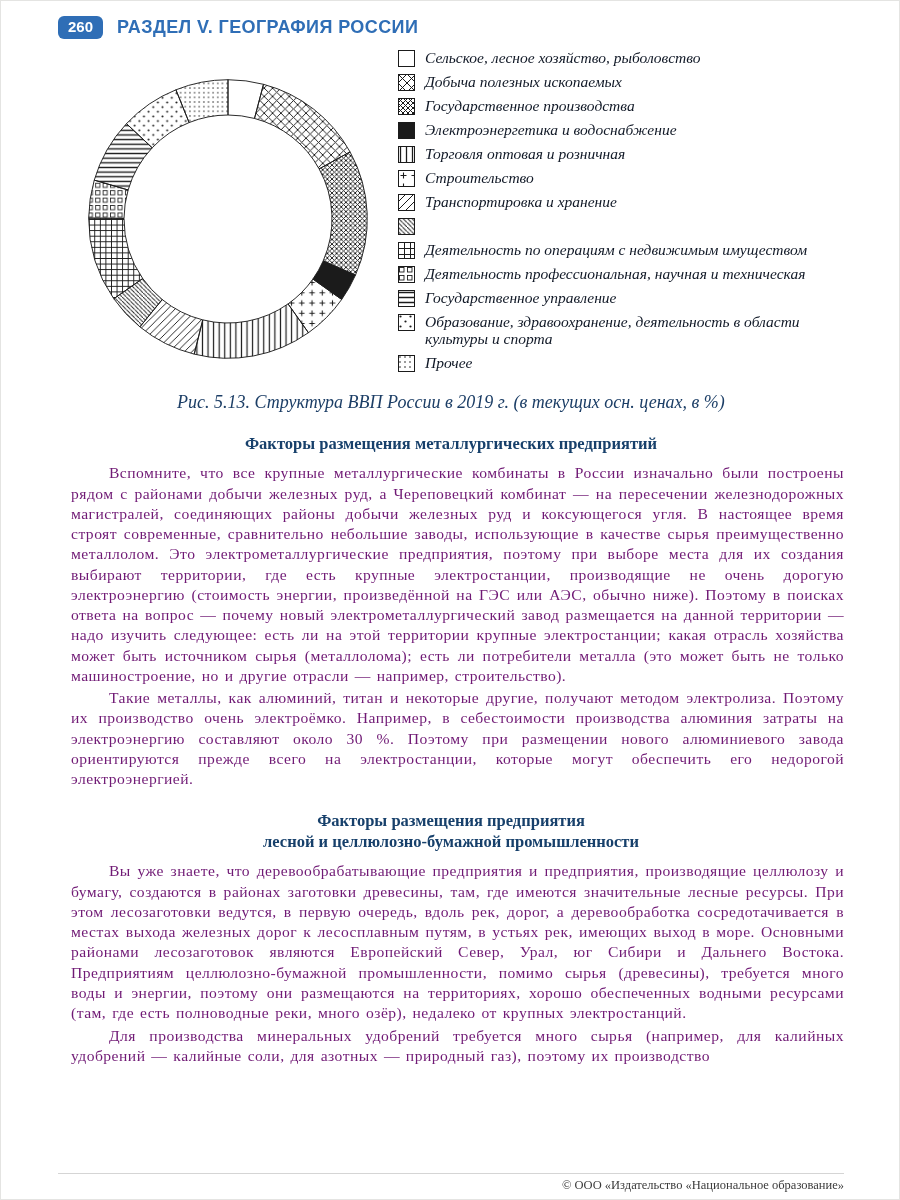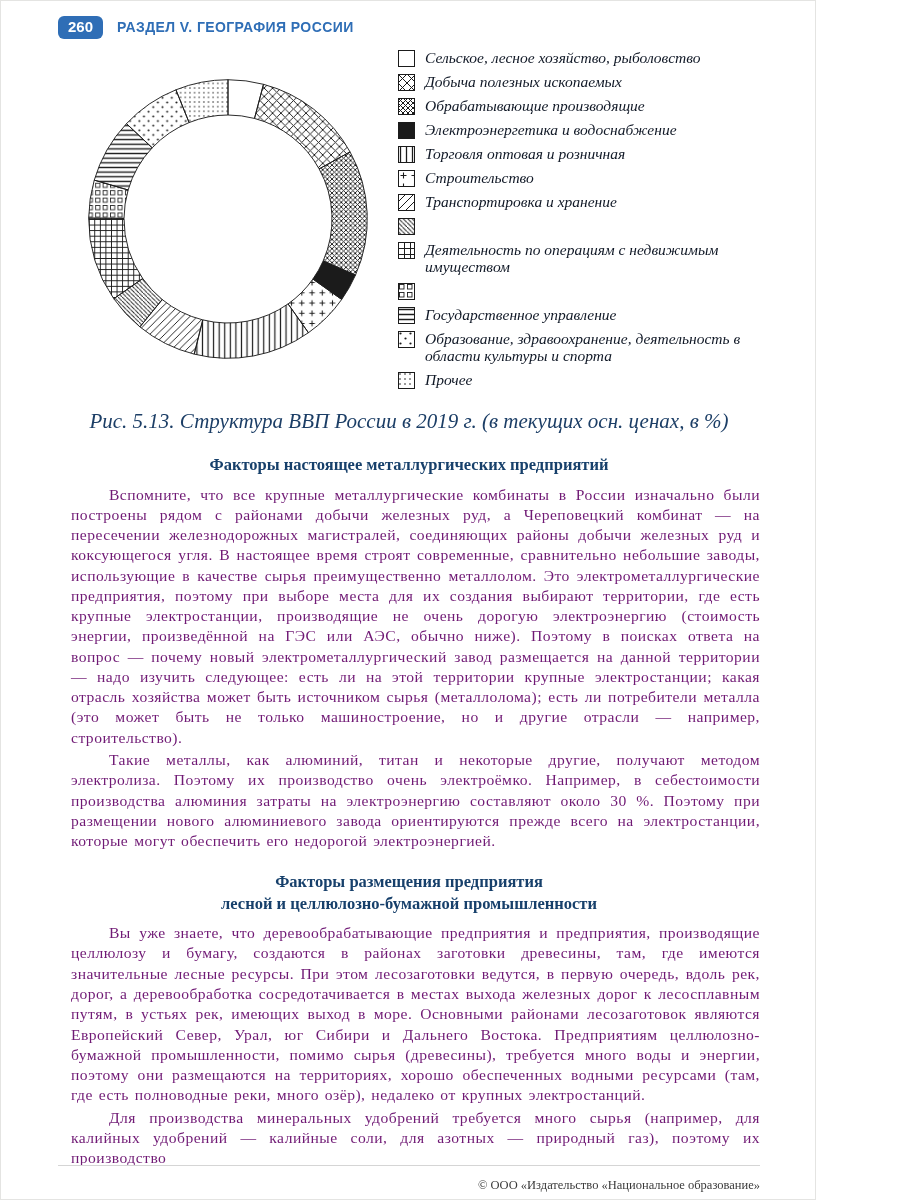--- a/index.html
+++ b/index.html
@@ -4,82 +4,82 @@
 <style>
   html, body { margin: 0; padding: 0; }
   body {
     width: 900px; height: 1200px;
     background: #ffffff;
     font-family: "Liberation Serif", serif;
     color: #24272e;
   }
   .page {
     position: relative;
-    width: 816px; height: 1200px;
+    width: 900px; height: 1200px;
     box-sizing: border-box;
     padding: 14px 56px 10px 58px;
     overflow: hidden;
     box-shadow: inset 0 0 0 1px #e4e4e2;
     background: #ffffff;
   }
   .page-header {
     display: flex; align-items: center; gap: 14px;
     margin: 2px 0 8px 0;
   }
   .page-num {
     background: #2f6eb6; color: #fff;
     font-family: "Liberation Sans", sans-serif;
     font-weight: bold; font-size: 15px;
     padding: 3px 10px; border-radius: 6px;
     line-height: 1.1;
   }
   .section-title {
     color: #2f6eb6;
     font-family: "Liberation Sans", sans-serif;
-    font-weight: bold; font-size: 14px;
+    font-weight: bold; font-size: 18px;
     letter-spacing: 0.4px;
   }
   .figure-row {
     display: flex; align-items: flex-start; gap: 14px;
     margin-top: 6px;
   }
   .donut { width: 312px; height: 312px; flex: none; margin-left: 14px; margin-top: 16px; }
   .legend {
     list-style: none; margin: 2px 0 0 0; padding: 0; flex: 1;
   }
   .legend-item {
     display: flex; align-items: flex-start; gap: 10px;
     margin-bottom: 6px;
     font-size: 15.5px; color: #101826;
   }
   .swatch { flex: none; margin-top: 1px; }
   .legend-label { line-height: 1.14; font-style: italic; }
   .caption {
     text-align: center; font-style: italic;
-    color: #1c3e66; font-size: 21px;
+    color: #1c3e66; font-size: 18px;
     margin: 14px 0 0 0;
   }
   .section-heading {
     text-align: center; color: #17406b;
     font-size: 16.5px; font-weight: bold;
     margin: 20px auto 9px auto; max-width: 660px;
     white-space: pre-line; line-height: 1.3;
     font-family: "Liberation Serif", serif;
   }
   .body-para {
     margin: 0 0 2px 13px;
     text-align: justify; text-indent: 38px;
     font-size: 15.6px; line-height: 1.3;
     letter-spacing: 0.03em; word-spacing: 0.1em;
     color: #701a75;
   }
   .page-footer {
     position: absolute; left: 58px; right: 56px; bottom: 7px;
     border-top: 1px solid #d5d5d5;
-    padding-top: 12px;
+    padding-top: 4px;
     text-align: right;
     font-size: 12.5px; color: #3a3a3a;
   }
   .defs-holder { position: absolute; width: 0; height: 0; }
 </style>
 </head>
 <body>
 
 <svg class="defs-holder" aria-hidden="true">
   <defs>
@@ -157,21 +157,21 @@
           <li class="legend-item">
             <svg class="swatch" width="17" height="17">
               <rect x="0.5" y="0.5" width="16" height="16" fill="url(#pat-diag-crosshatch)" stroke="#1b1b1b"></rect>
             </svg>
             <span class="legend-label">Добыча полезных ископаемых</span>
           </li>
           <li class="legend-item">
             <svg class="swatch" width="17" height="17">
               <rect x="0.5" y="0.5" width="16" height="16" fill="url(#pat-dense-crosshatch)" stroke="#1b1b1b"></rect>
             </svg>
-            <span class="legend-label">Обрабатывающие производящие</span>
+            <span class="legend-label">Государственное производства</span>
           </li>
           <li class="legend-item">
             <svg class="swatch" width="17" height="17">
               <rect x="0.5" y="0.5" width="16" height="16" fill="#1b1b1b" stroke="#1b1b1b"></rect>
             </svg>
             <span class="legend-label">Электроэнергетика и водоснабжение</span>
           </li>
           <li class="legend-item">
             <svg class="swatch" width="17" height="17">
               <rect x="0.5" y="0.5" width="16" height="16" fill="url(#pat-vertical-lines)" stroke="#1b1b1b"></rect>
@@ -198,20 +198,21 @@
           <li class="legend-item">
             <svg class="swatch" width="17" height="17">
               <rect x="0.5" y="0.5" width="16" height="16" fill="url(#pat-grid)" stroke="#1b1b1b"></rect>
             </svg>
             <span class="legend-label">Деятельность по операциям с недвижимым имуществом</span>
           </li>
           <li class="legend-item">
             <svg class="swatch" width="17" height="17">
               <rect x="0.5" y="0.5" width="16" height="16" fill="url(#pat-small-squares)" stroke="#1b1b1b"></rect>
             </svg>
+            <span class="legend-label">Деятельность профессиональная, научная и техническая</span>
           </li>
           <li class="legend-item">
             <svg class="swatch" width="17" height="17">
               <rect x="0.5" y="0.5" width="16" height="16" fill="url(#pat-horizontal-lines)" stroke="#1b1b1b"></rect>
             </svg>
             <span class="legend-label">Государственное управление</span>
           </li>
           <li class="legend-item">
             <svg class="swatch" width="17" height="17">
               <rect x="0.5" y="0.5" width="16" height="16" fill="url(#pat-sparse-dots)" stroke="#1b1b1b"></rect>
@@ -223,21 +224,21 @@
               <rect x="0.5" y="0.5" width="16" height="16" fill="url(#pat-fine-dots)" stroke="#1b1b1b"></rect>
             </svg>
             <span class="legend-label">Прочее</span>
           </li>
         </ul>
     </div>
     <figcaption class="caption">Рис. 5.13. Структура ВВП России в 2019 г. (в текущих осн. ценах, в %)</figcaption>
   </figure>
 
   <main id="sections">
-      <h2 class="section-heading">Факторы настоящее металлургических предприятий</h2>
+      <h2 class="section-heading">Факторы размещения металлургических предприятий</h2>
       <p class="body-para">Вспомните, что все крупные металлургические комбинаты в России изначально были построены рядом с районами добычи железных руд, а Череповецкий комбинат — на пересечении железнодорожных магистралей, соединяющих районы добычи железных руд и коксующегося угля. В настоящее время строят современные, сравнительно небольшие заводы, использующие в качестве сырья преимущественно металлолом. Это электрометаллургические предприятия, поэтому при выборе места для их создания выбирают территории, где есть крупные электростанции, производящие не очень дорогую электроэнергию (стоимость энергии, произведённой на ГЭС или АЭС, обычно ниже). Поэтому в поисках ответа на вопрос — почему новый электрометаллургический завод размещается на данной территории — надо изучить следующее: есть ли на этой территории крупные электростанции; какая отрасль хозяйства может быть источником сырья (металлолома); есть ли потребители металла (это может быть не только машиностроение, но и другие отрасли — например, строительство).</p>
       <p class="body-para">Такие металлы, как алюминий, титан и некоторые другие, получают методом электролиза. Поэтому их производство очень электроёмко. Например, в себестоимости производства алюминия затраты на электроэнергию составляют около 30 %. Поэтому при размещении нового алюминиевого завода ориентируются прежде всего на электростанции, которые могут обеспечить его недорогой электроэнергией.</p>
       <h2 class="section-heading">Факторы размещения предприятия
 лесной и целлюлозно-бумажной промышленности</h2>
       <p class="body-para">Вы уже знаете, что деревообрабатывающие предприятия и предприятия, производящие целлюлозу и бумагу, создаются в районах заготовки древесины, там, где имеются значительные лесные ресурсы. При этом лесозаготовки ведутся, в первую очередь, вдоль рек, дорог, а деревообработка сосредотачивается в местах выхода железных дорог к лесосплавным путям, в устьях рек, имеющих выход в море. Основными районами лесозаготовок являются Европейский Север, Урал, юг Сибири и Дальнего Востока. Предприятиям целлюлозно-бумажной промышленности, помимо сырья (древесины), требуется много воды и энергии, поэтому они размещаются на территориях, хорошо обеспеченных водными ресурсами (там, где есть полноводные реки, много озёр), недалеко от крупных электростанций.</p>
       <p class="body-para">Для производства минеральных удобрений требуется много сырья (например, для калийных удобрений — калийные соли, для азотных — природный газ), поэтому их производство</p>
     </main>
 
   <footer class="page-footer">
     <span>© ООО «Издательство «Национальное образование»</span>

